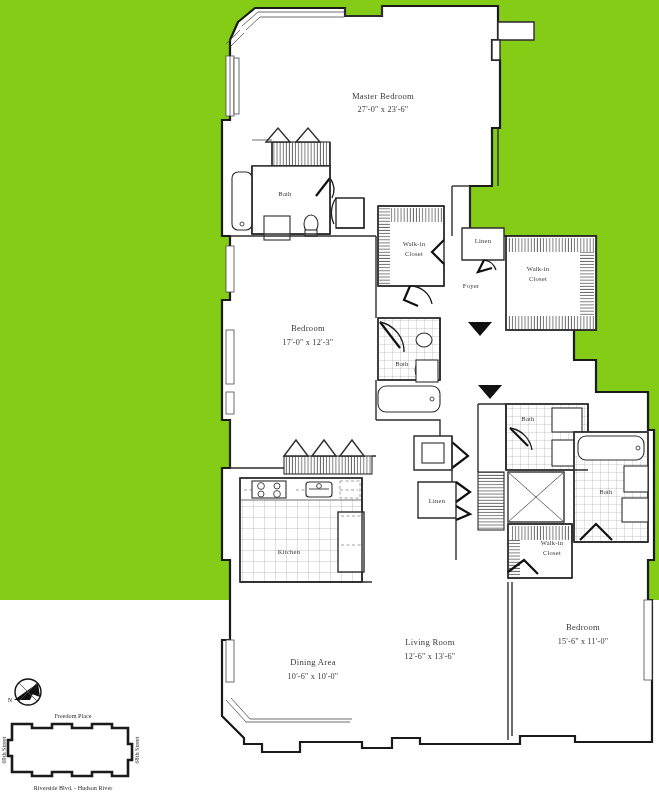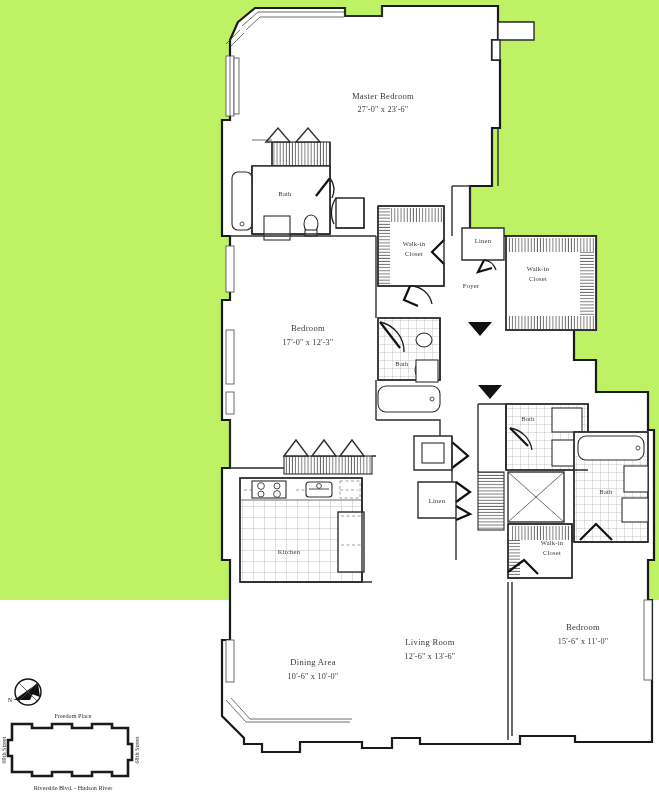--- a/index.html
+++ b/index.html
@@ -2,21 +2,21 @@
 <html><head>
 <meta charset="utf-8">
 <title>Floor Plan</title>
 <style>
   html,body{margin:0;padding:0;background:#ffffff;}
   body{
     width:659px;height:800px;overflow:hidden;
     font-family:"Liberation Serif", serif;
     color:#2b2b2b;
   }
-  #plan-root{position:relative;width:659px;height:600px;background:#bef264;}
+  #plan-root{position:relative;width:659px;height:600px;background:#84cc16;}
   svg#floorplan{display:block;width:659px;height:800px;}
 
   .wall-outer{fill:none;stroke:#1a1a1a;stroke-width:2.2;}
   .wall-thin{fill:none;stroke:#4a4a4a;stroke-width:0.8;}
   .wall-med{fill:none;stroke:#2e2e2e;stroke-width:1.4;}
   .fill-white{fill:#ffffff;}
   .fixture{fill:#ffffff;stroke:#2e2e2e;stroke-width:1.1;}
   .fixture-thin{fill:none;stroke:#3a3a3a;stroke-width:0.9;}
   .dashline{fill:none;stroke:#7a7a7a;stroke-width:0.7;stroke-dasharray:3 2.5;}
   .door-arc{fill:none;stroke:#1a1a1a;stroke-width:1.3;}

